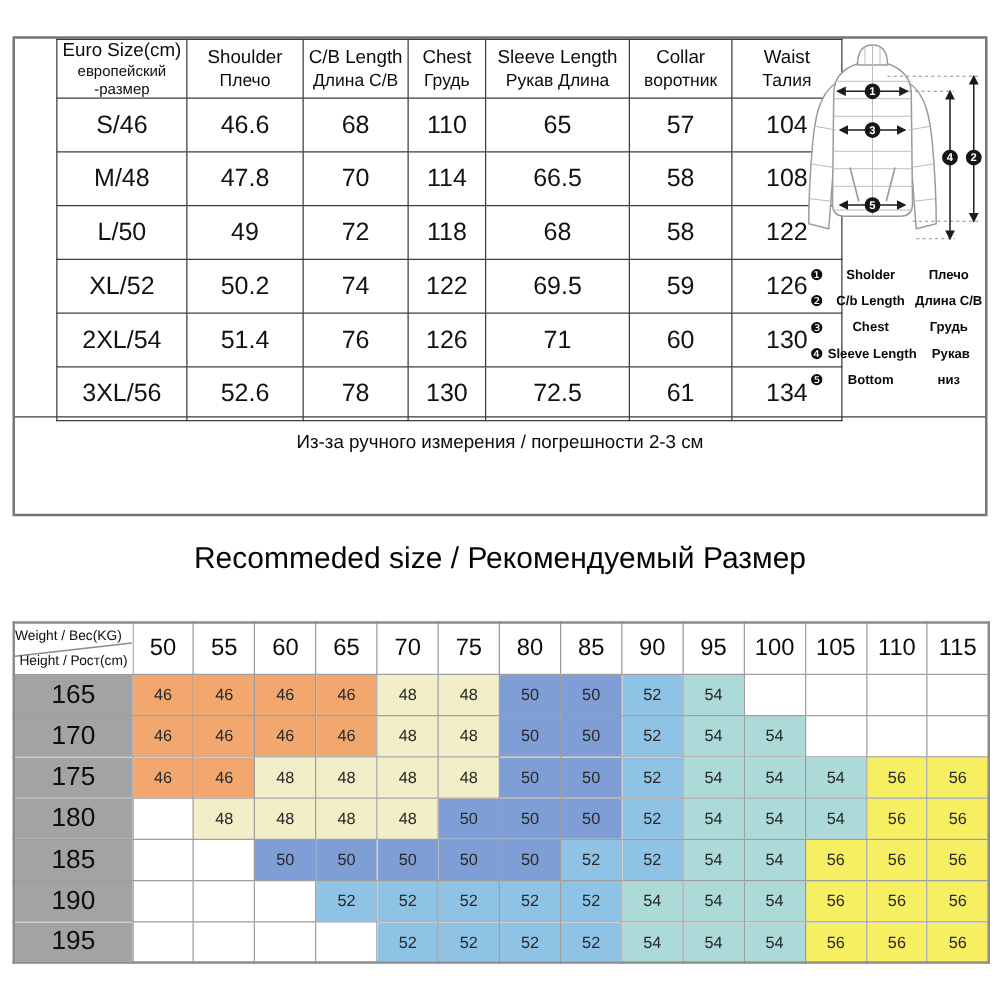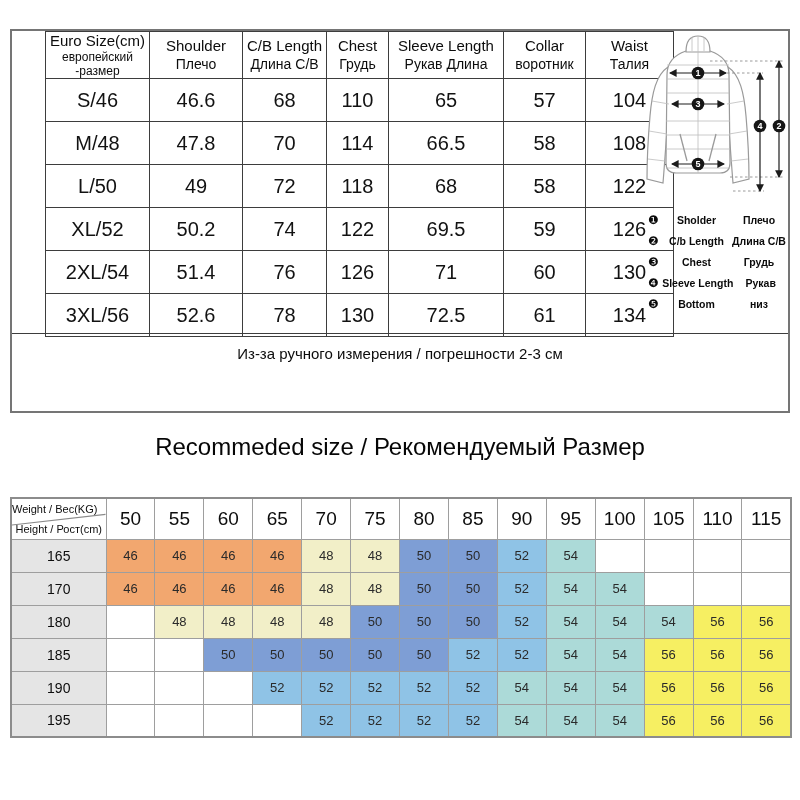--- a/index.html
+++ b/index.html
@@ -43,21 +43,21 @@
              font-size:24px;font-weight:normal;color:#060606;}
 
   
   .rec-table{position:absolute;left:10px;top:497px;width:782px;table-layout:fixed;
              border:2px solid #8c8c8c;}
   .rec-table th,.rec-table td{border:1px solid #9e9e9e;text-align:center;vertical-align:middle;
              padding:0;overflow:hidden;}
   .rec-table thead tr{height:41px;}
   .rec-table tbody tr{height:33px;}
   .rec-table th{font-weight:normal;font-size:19px;color:#0d0d0d;background:#fff;}
-  .rec-table td.hcell{font-size:14px;color:#0d0d0d;background:#e5e5e5;}
+  .rec-table td.hcell{font-size:21px;color:#0d0d0d;background:#a3a3a3;}
   .rec-table td.rcell{font-size:13px;color:#2a2a2a;}
   .corner{position:relative;}
   .corner svg{position:absolute;left:0;top:0;width:100%;height:100%;}
   .corner-top{position:absolute;left:0;right:0;top:4px;font-size:11px;color:#0d0d0d;text-align:left;}
   .corner-bottom{position:absolute;left:0;right:0;bottom:4px;font-size:11px;color:#0d0d0d;text-align:center;}
 </style>
 </head>
 <body>
 
 <div class="canvas">
@@ -327,20 +327,37 @@
           <td class="rcell" style="background: rgb(126, 158, 213);">50</td>
           <td class="rcell" style="background: rgb(126, 158, 213);">50</td>
           <td class="rcell" style="background: rgb(143, 195, 230);">52</td>
           <td class="rcell" style="background: rgb(172, 218, 216);">54</td>
           <td class="rcell" style="background: rgb(172, 218, 216);">54</td>
           <td class="rcell" style="background: rgb(255, 255, 255);"></td>
           <td class="rcell" style="background: rgb(255, 255, 255);"></td>
           <td class="rcell" style="background: rgb(255, 255, 255);"></td>
         </tr>
         <tr>
+          <td class="hcell">175</td>
+          <td class="rcell" style="background: rgb(242, 167, 111);">46</td>
+          <td class="rcell" style="background: rgb(242, 167, 111);">46</td>
+          <td class="rcell" style="background: rgb(242, 239, 200);">48</td>
+          <td class="rcell" style="background: rgb(242, 239, 200);">48</td>
+          <td class="rcell" style="background: rgb(242, 239, 200);">48</td>
+          <td class="rcell" style="background: rgb(242, 239, 200);">48</td>
+          <td class="rcell" style="background: rgb(126, 158, 213);">50</td>
+          <td class="rcell" style="background: rgb(126, 158, 213);">50</td>
+          <td class="rcell" style="background: rgb(143, 195, 230);">52</td>
+          <td class="rcell" style="background: rgb(172, 218, 216);">54</td>
+          <td class="rcell" style="background: rgb(172, 218, 216);">54</td>
+          <td class="rcell" style="background: rgb(172, 218, 216);">54</td>
+          <td class="rcell" style="background: rgb(246, 239, 98);">56</td>
+          <td class="rcell" style="background: rgb(246, 239, 98);">56</td>
+        </tr>
+        <tr>
           <td class="hcell">180</td>
           <td class="rcell" style="background: rgb(255, 255, 255);"></td>
           <td class="rcell" style="background: rgb(242, 239, 200);">48</td>
           <td class="rcell" style="background: rgb(242, 239, 200);">48</td>
           <td class="rcell" style="background: rgb(242, 239, 200);">48</td>
           <td class="rcell" style="background: rgb(242, 239, 200);">48</td>
           <td class="rcell" style="background: rgb(126, 158, 213);">50</td>
           <td class="rcell" style="background: rgb(126, 158, 213);">50</td>
           <td class="rcell" style="background: rgb(126, 158, 213);">50</td>
           <td class="rcell" style="background: rgb(143, 195, 230);">52</td>

